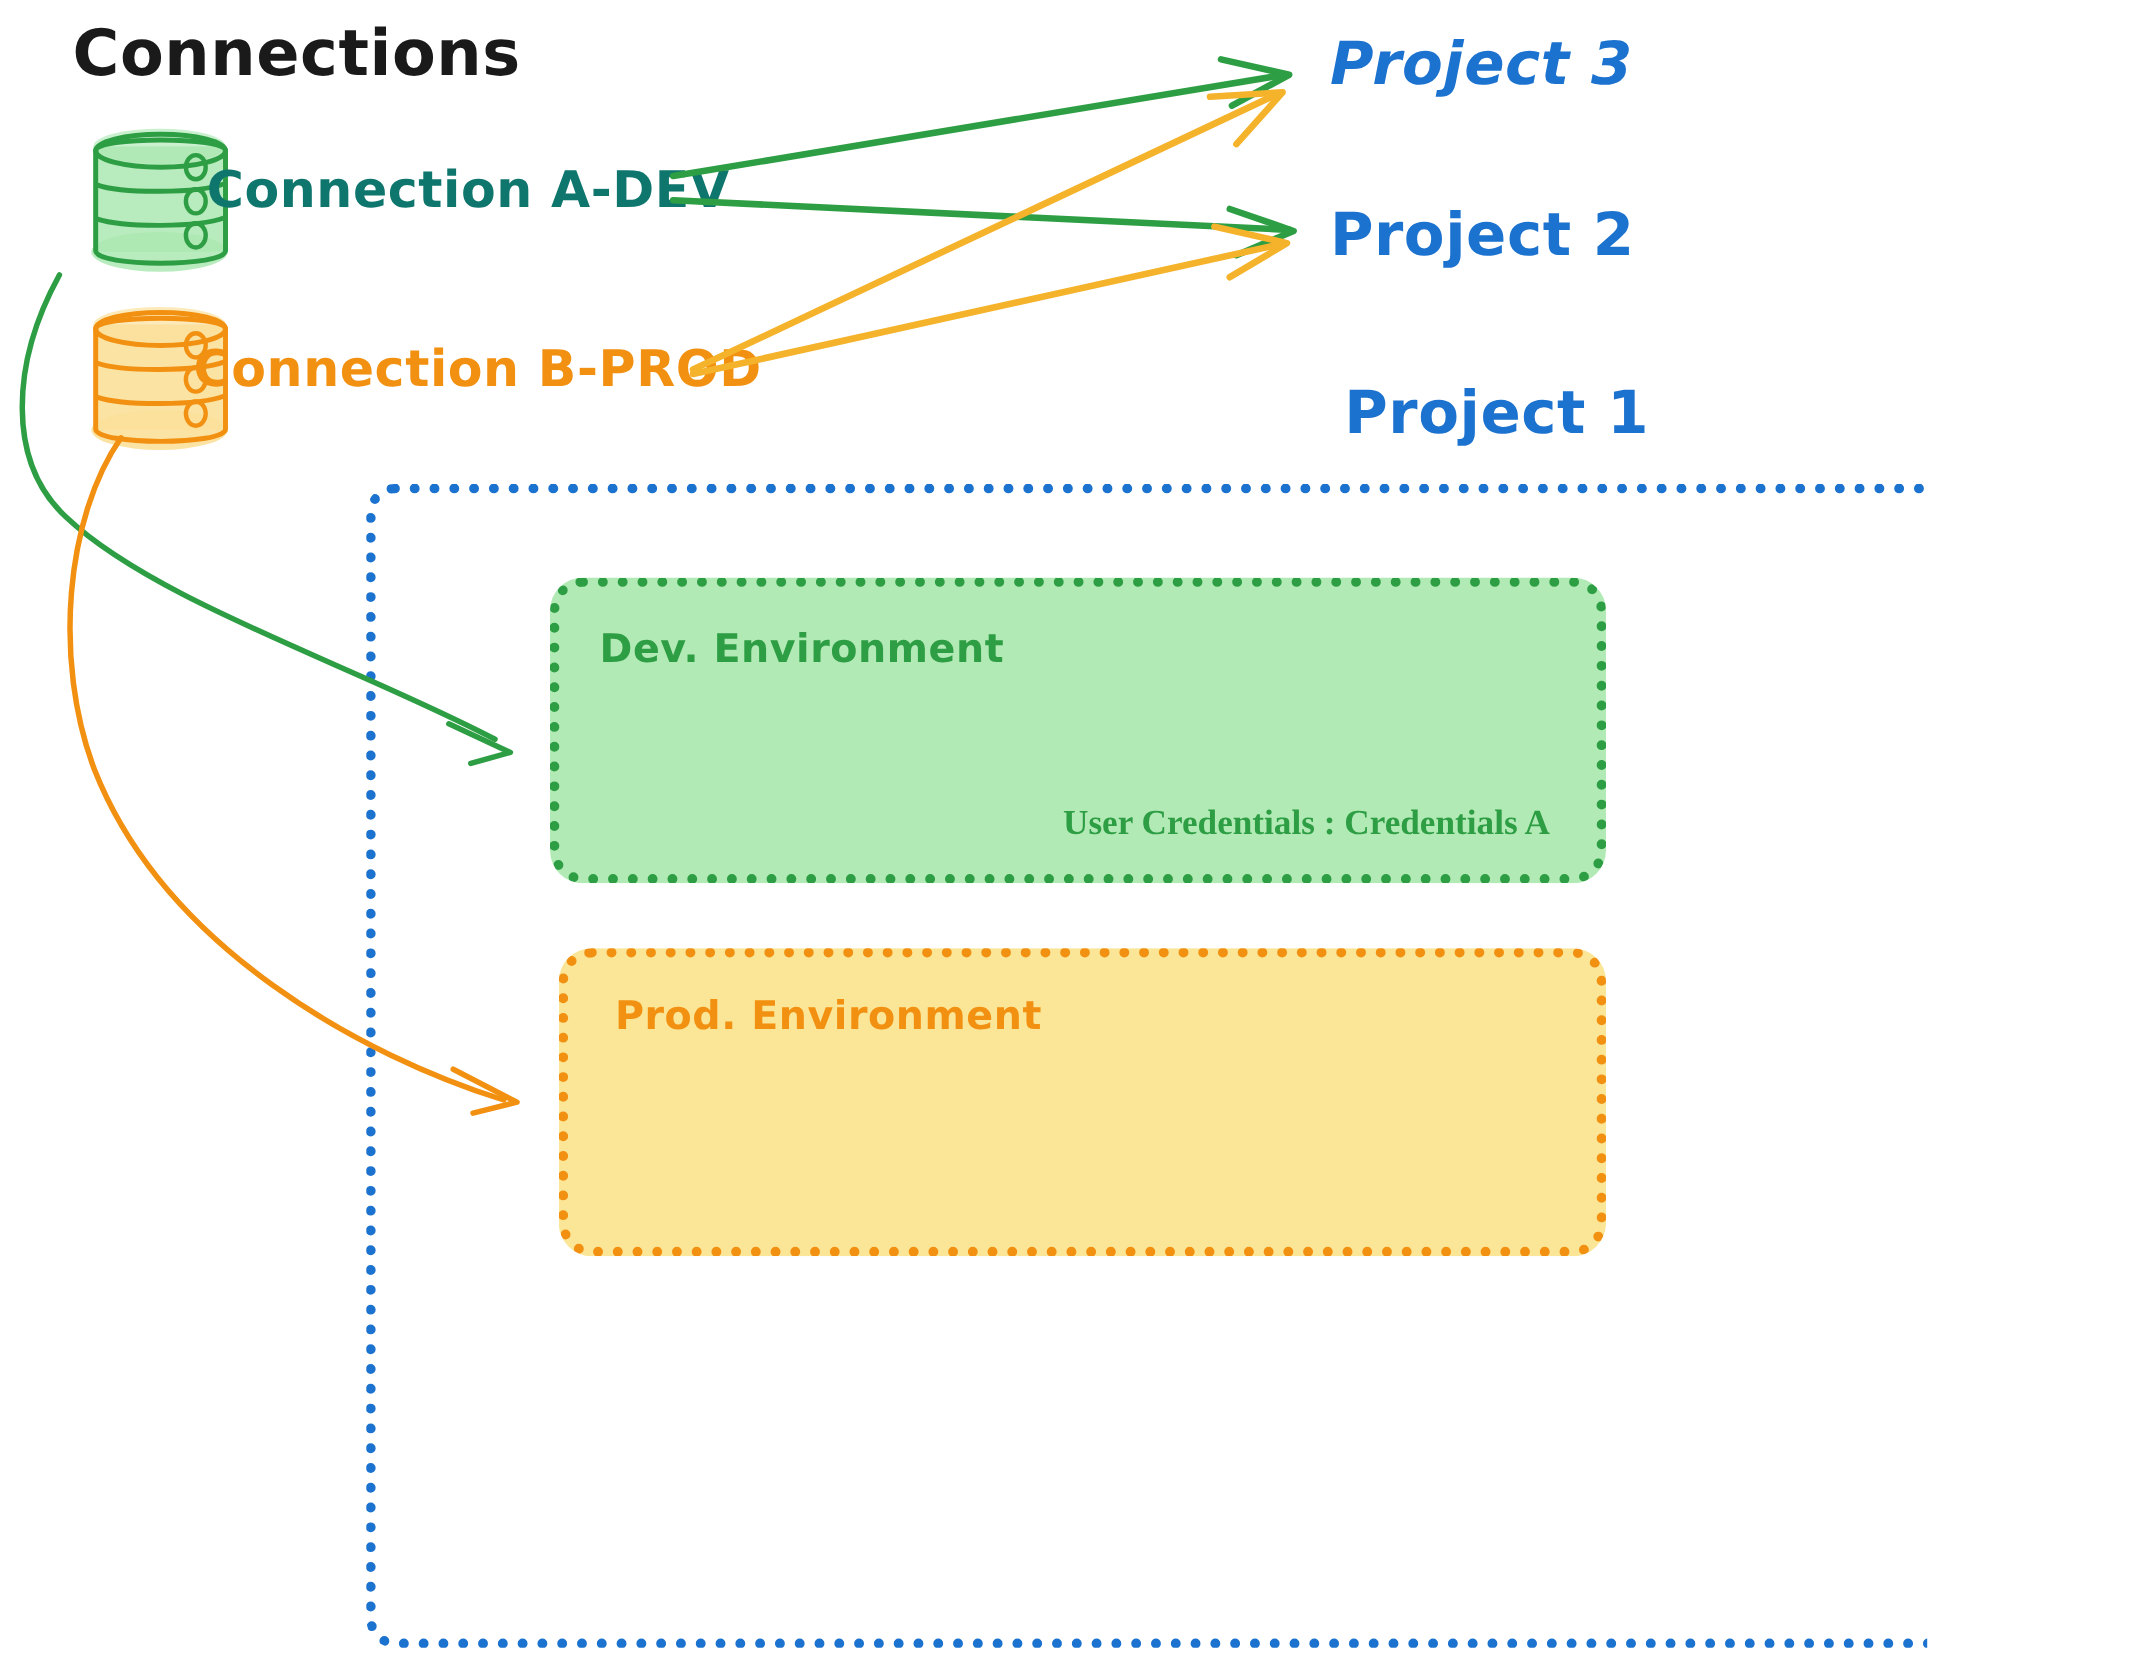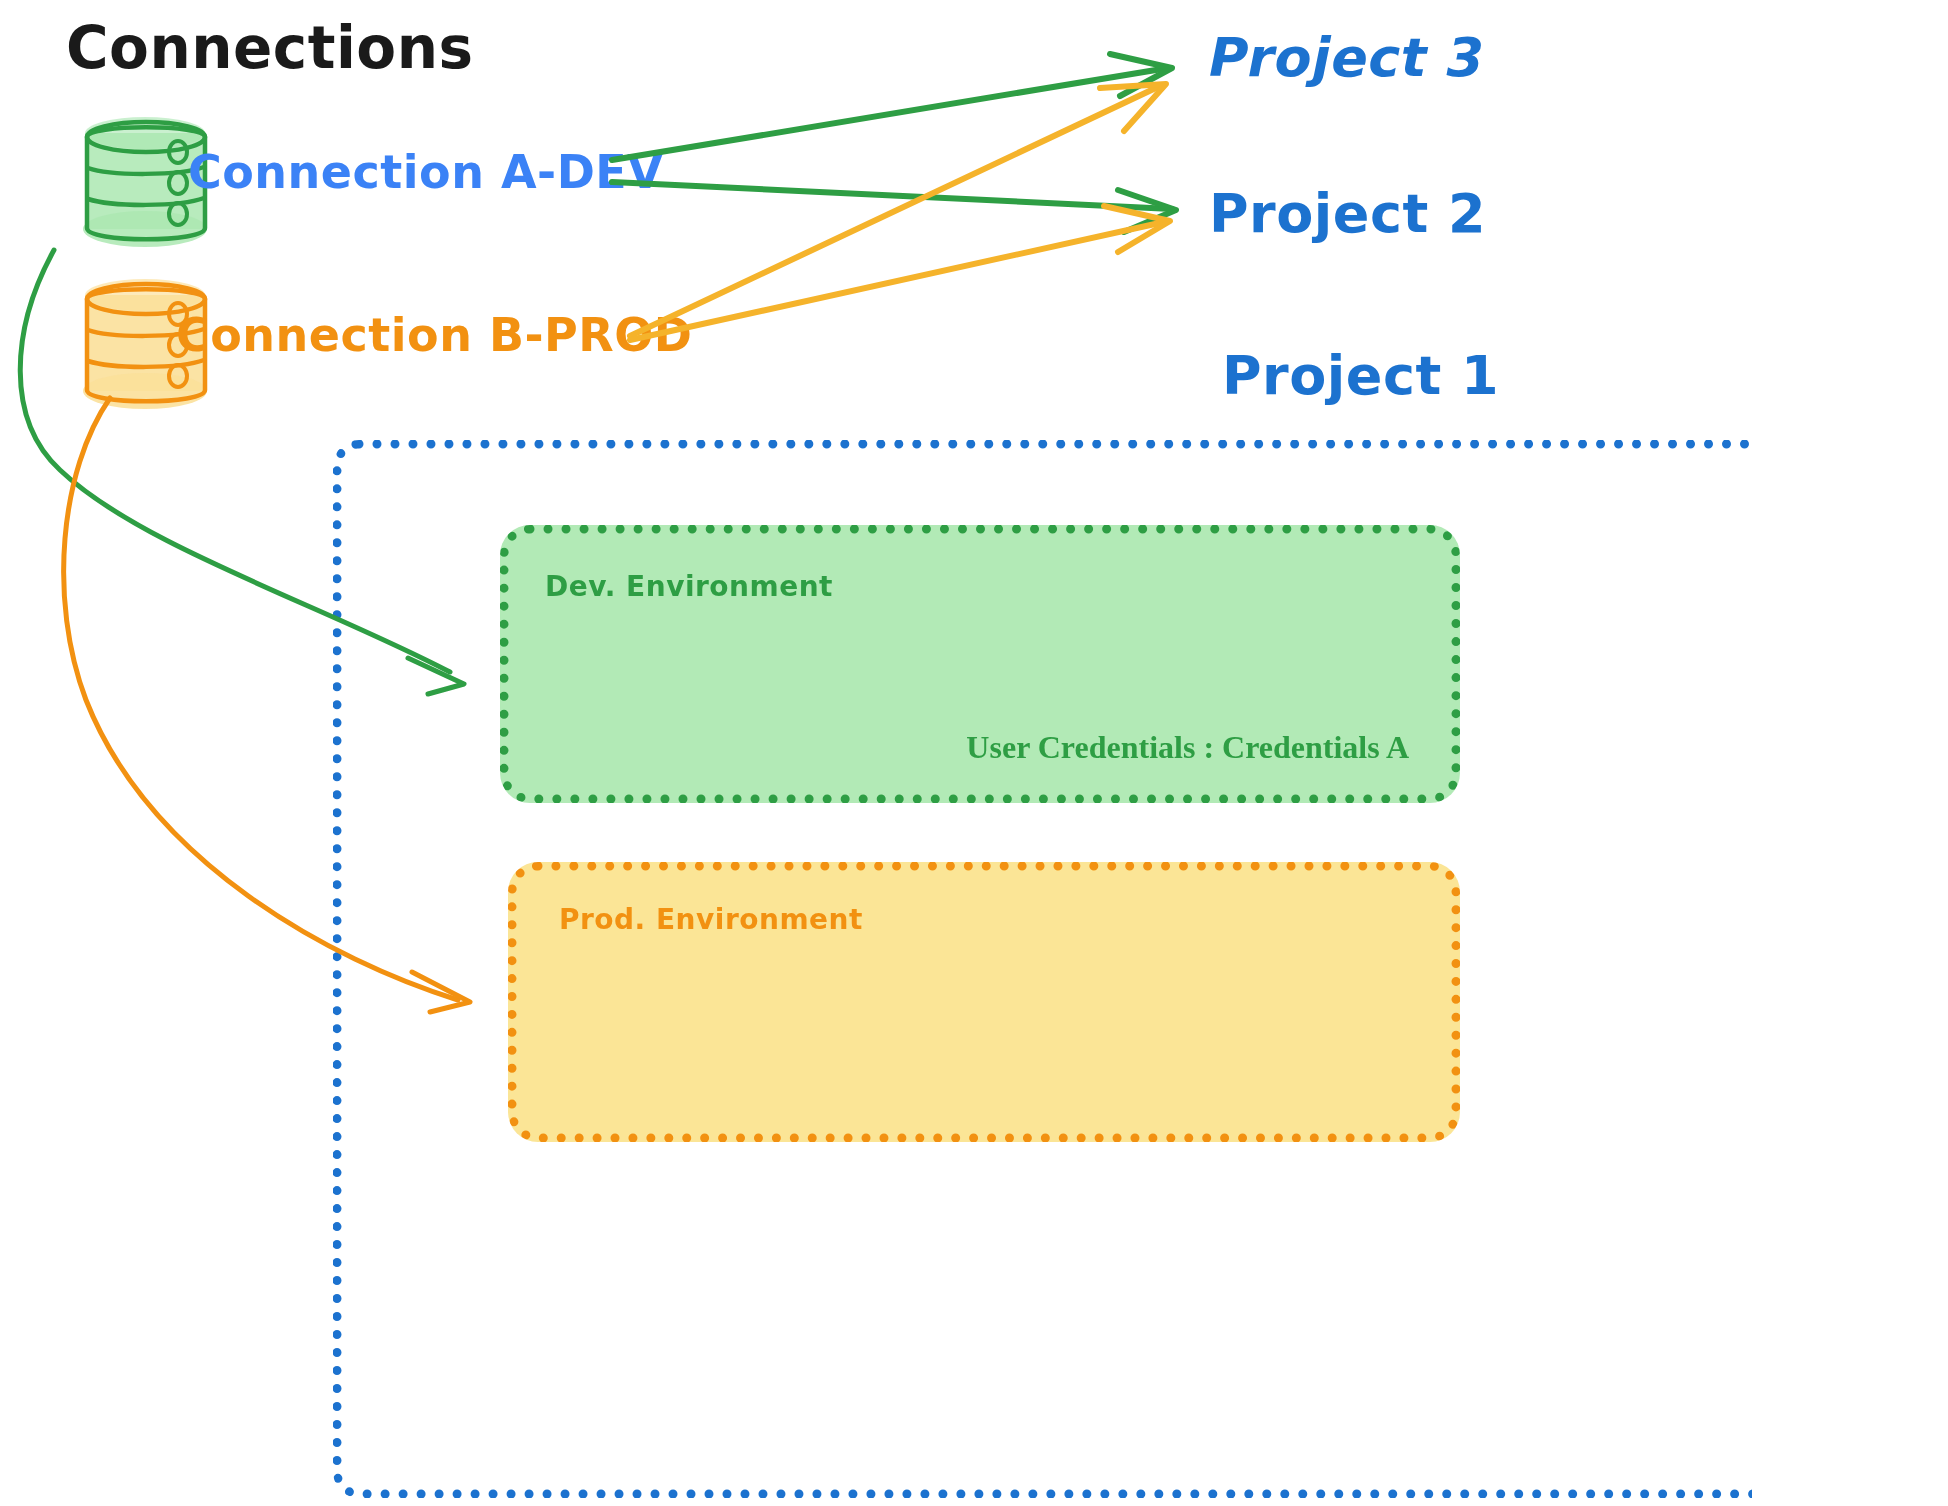--- a/index.html
+++ b/index.html
@@ -31,21 +31,21 @@
     top: 14px;
     font-size: 58px;
     color: #1a1a1a;
     white-space: nowrap;
   }
   .db-label {
     position: absolute;
     font-size: 46px;
     white-space: nowrap;
   }
-  #label-a { left: 188px; top: 145px; color: #3b82f6; }
+  #label-a { left: 188px; top: 145px; color: #0f766e; }
   #label-b { left: 176px; top: 308px; color: #f29111; }
 
   .project-label {
     position: absolute;
     font-size: 54px;
     color: #1c72cf;
     white-space: nowrap;
   }
   #project3 { left: 1209px; top: 26px; font-style: italic; }
   #project2 { left: 1209px; top: 182px; text-align: right; }
@@ -79,21 +79,21 @@
   #prod-box {
     left: 508px;
     top: 862px;
     width: 952px;
     height: 280px;
     background: #fbe596;
     border: 9px dotted #f29111;
   }
   .env-title {
     position: absolute;
-    font-size: 28px;
+    font-size: 36px;
     white-space: nowrap;
   }
   #dev-title { left: 36px; top: 36px; color: #2e9e44; }
   #prod-title { left: 42px; top: 32px; color: #f29111; }
 
   .cred-line {
     position: absolute;
     font-size: 32px;
     white-space: nowrap;
     right: 42px;

